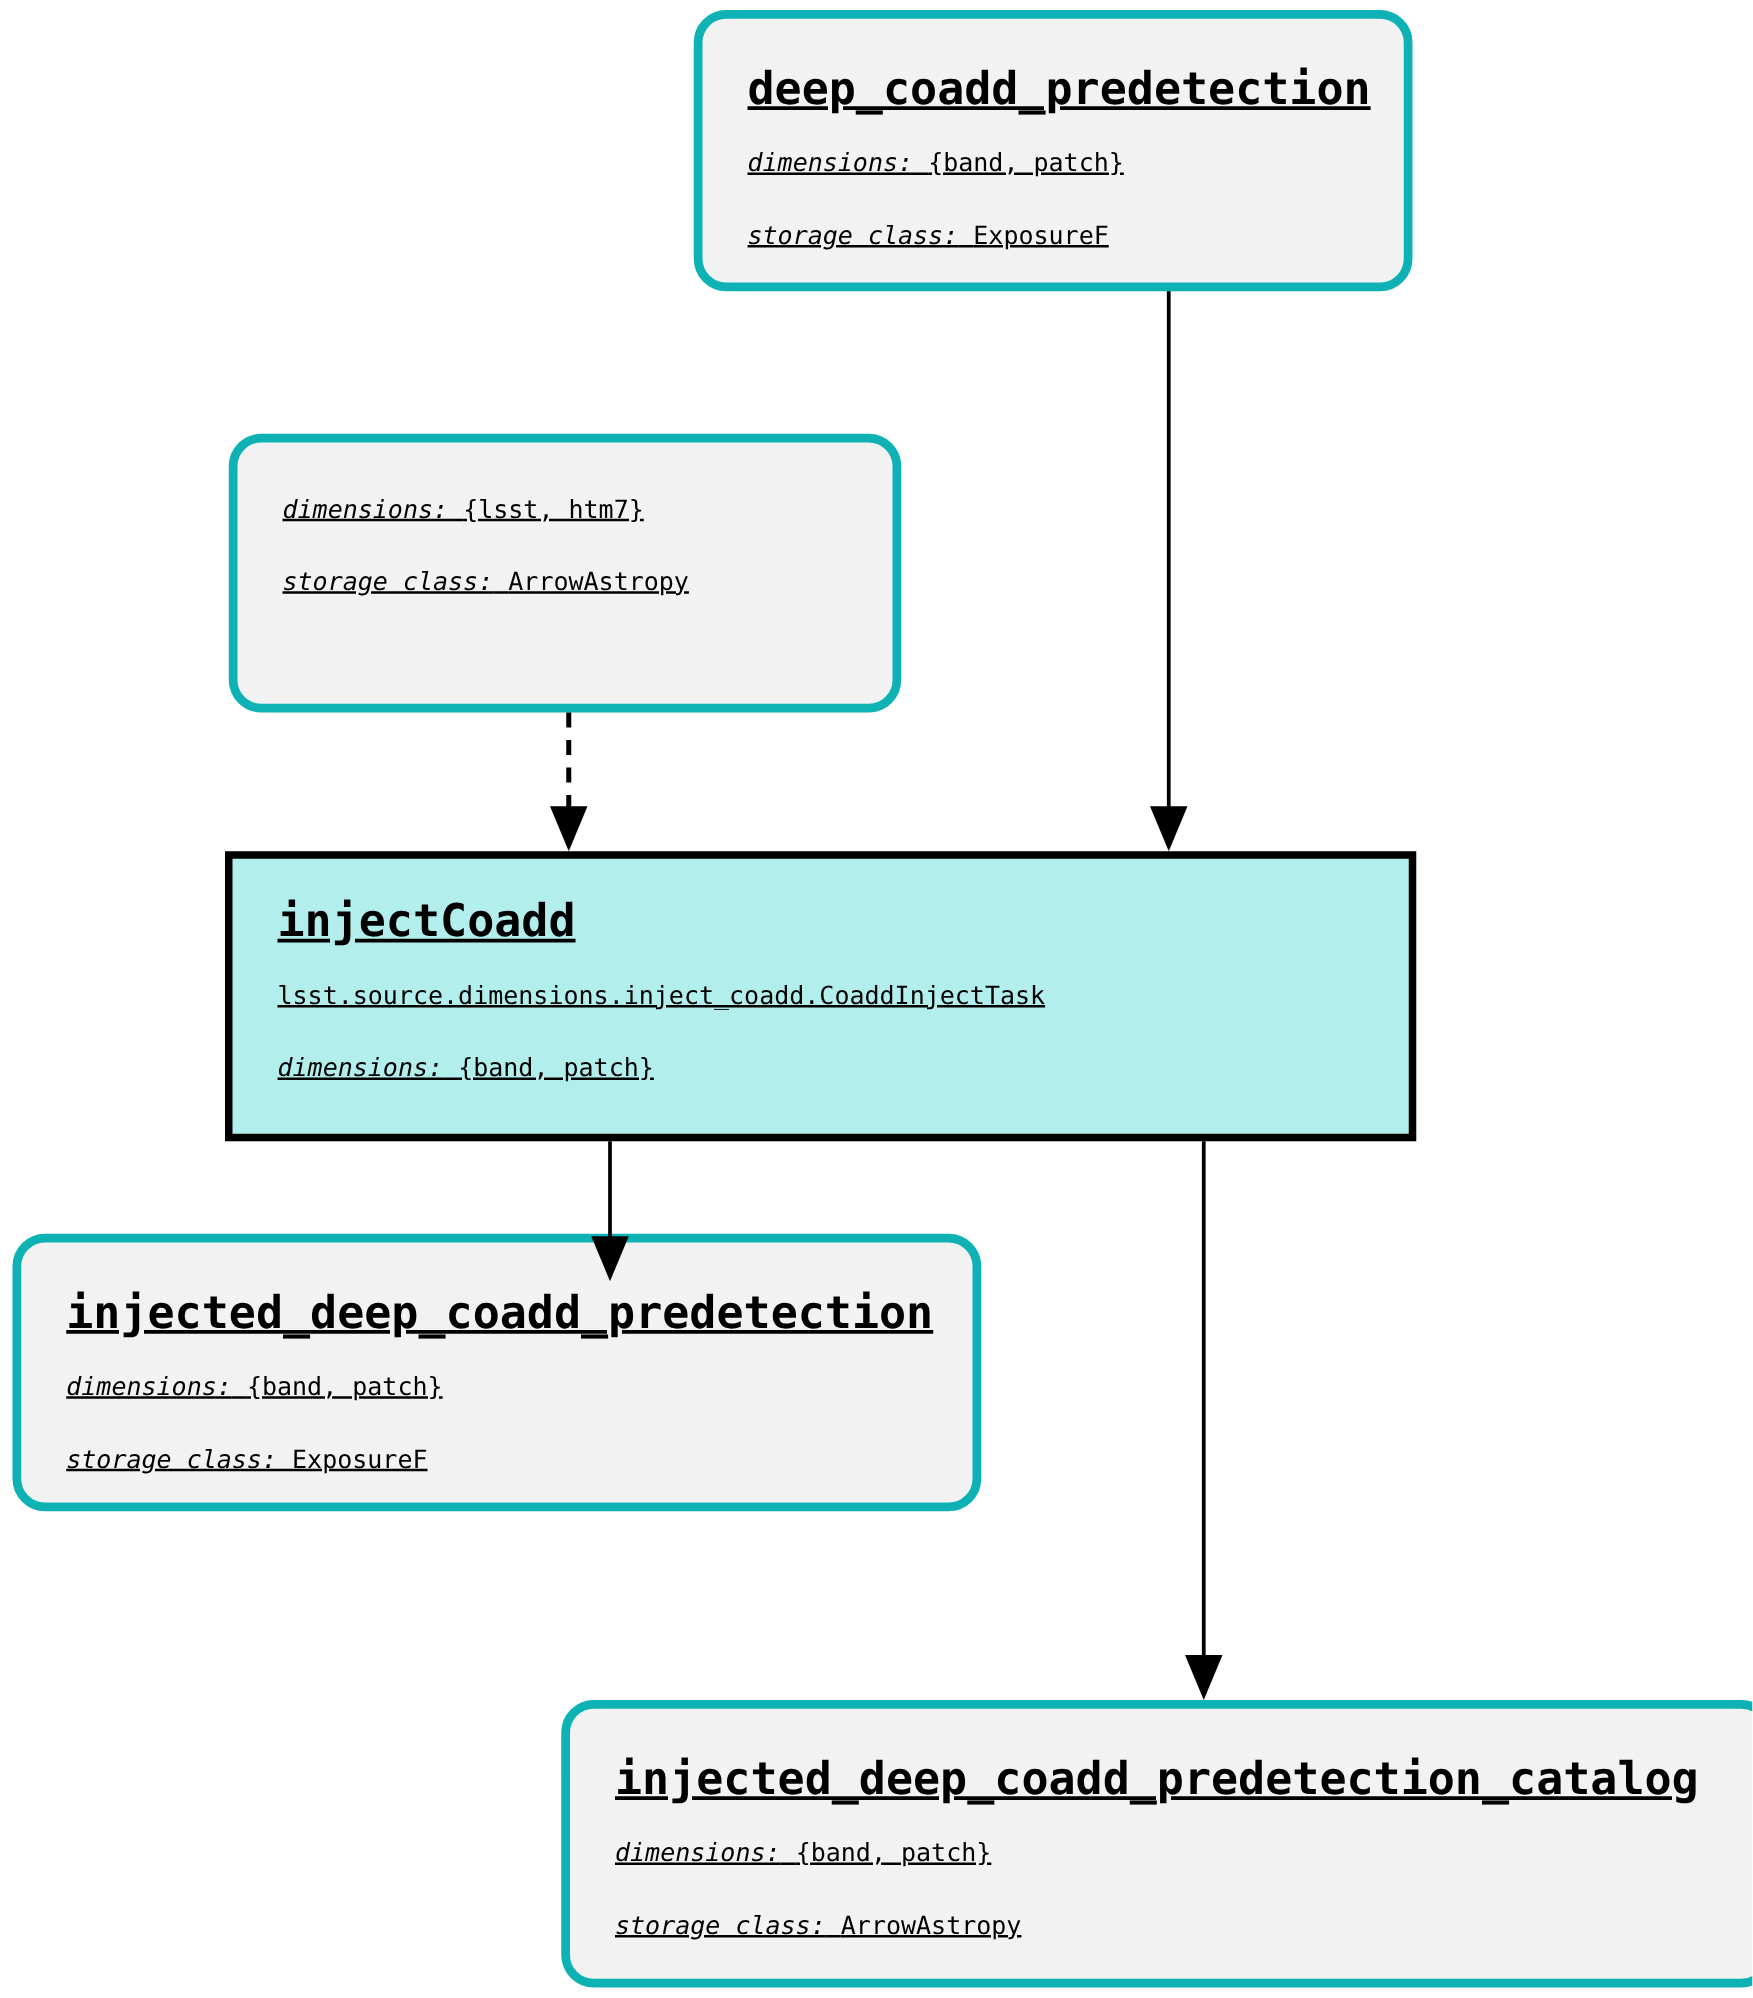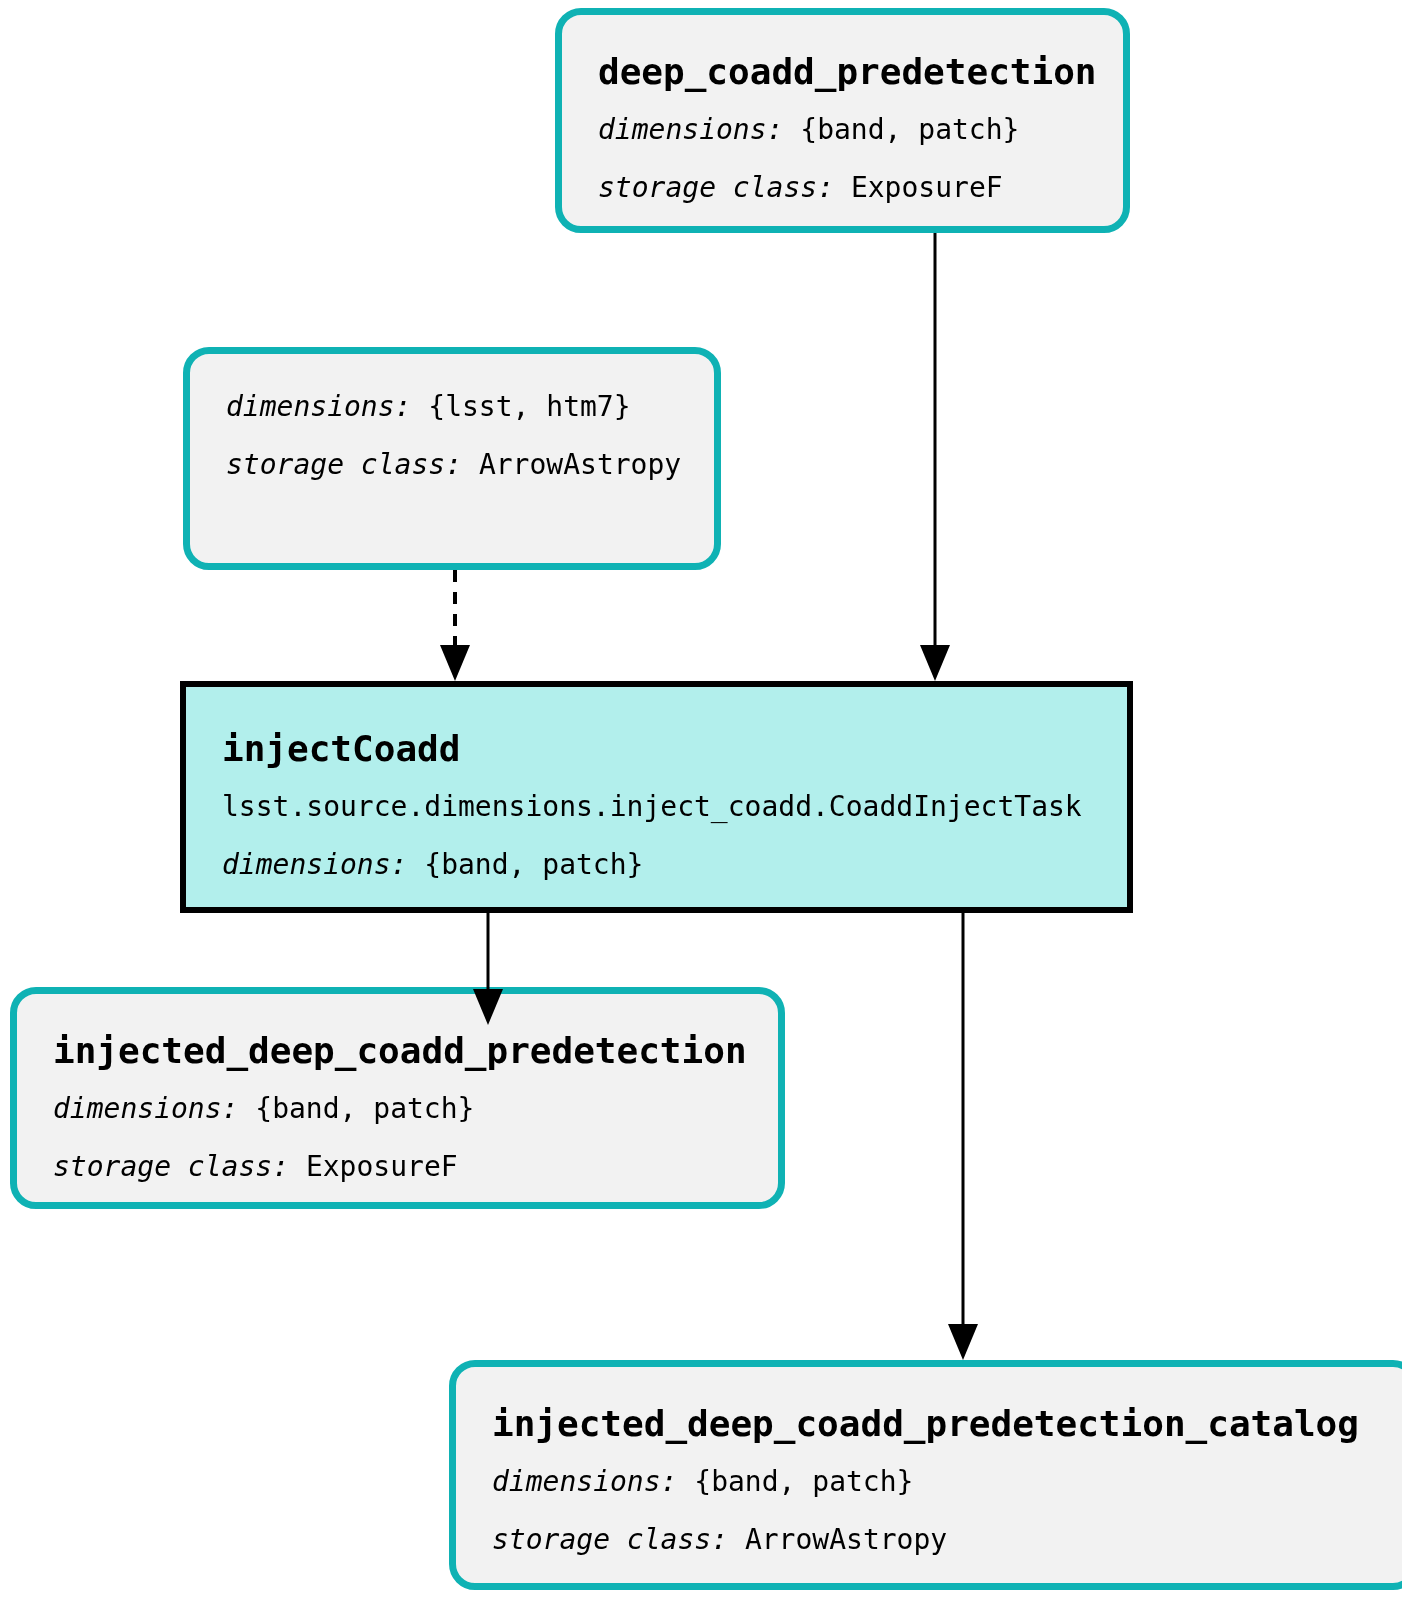--- a/index.html
+++ b/index.html
@@ -22,41 +22,42 @@
     width: 1402px;
     height: 1598px;
     background: var(--background);
     font-family: "DejaVu Sans Mono", "Liberation Mono", monospace;
     color: var(--text);
     overflow: hidden;
   }
   .node {
     position: absolute;
     padding: 36px 20px 0 36px;
+    text-decoration: underline;
   }
   .node.dataset {
     background: var(--dataset-fill);
     border: 7px solid var(--dataset-border);
     border-radius: 26px;
   }
   .node.task {
     background: var(--task-fill);
     border: 6px solid var(--task-border);
     border-radius: 0;
-    padding-top: 41px;
+    padding-top: 30px;
   }
   .node-title {
     font-size: 36px;
     line-height: 42px;
     font-weight: 700;
     margin: 0 0 20px 0;
     white-space: nowrap;
   }
   .node-line {
-    font-size: 28px;
+    font-size: 20px;
     line-height: 34px;
     margin: 0 0 24px 0;
     white-space: nowrap;
   }
   .node-line .lbl {
     font-style: italic;
   }
   .node-line .val {
     font-style: normal;
   }

